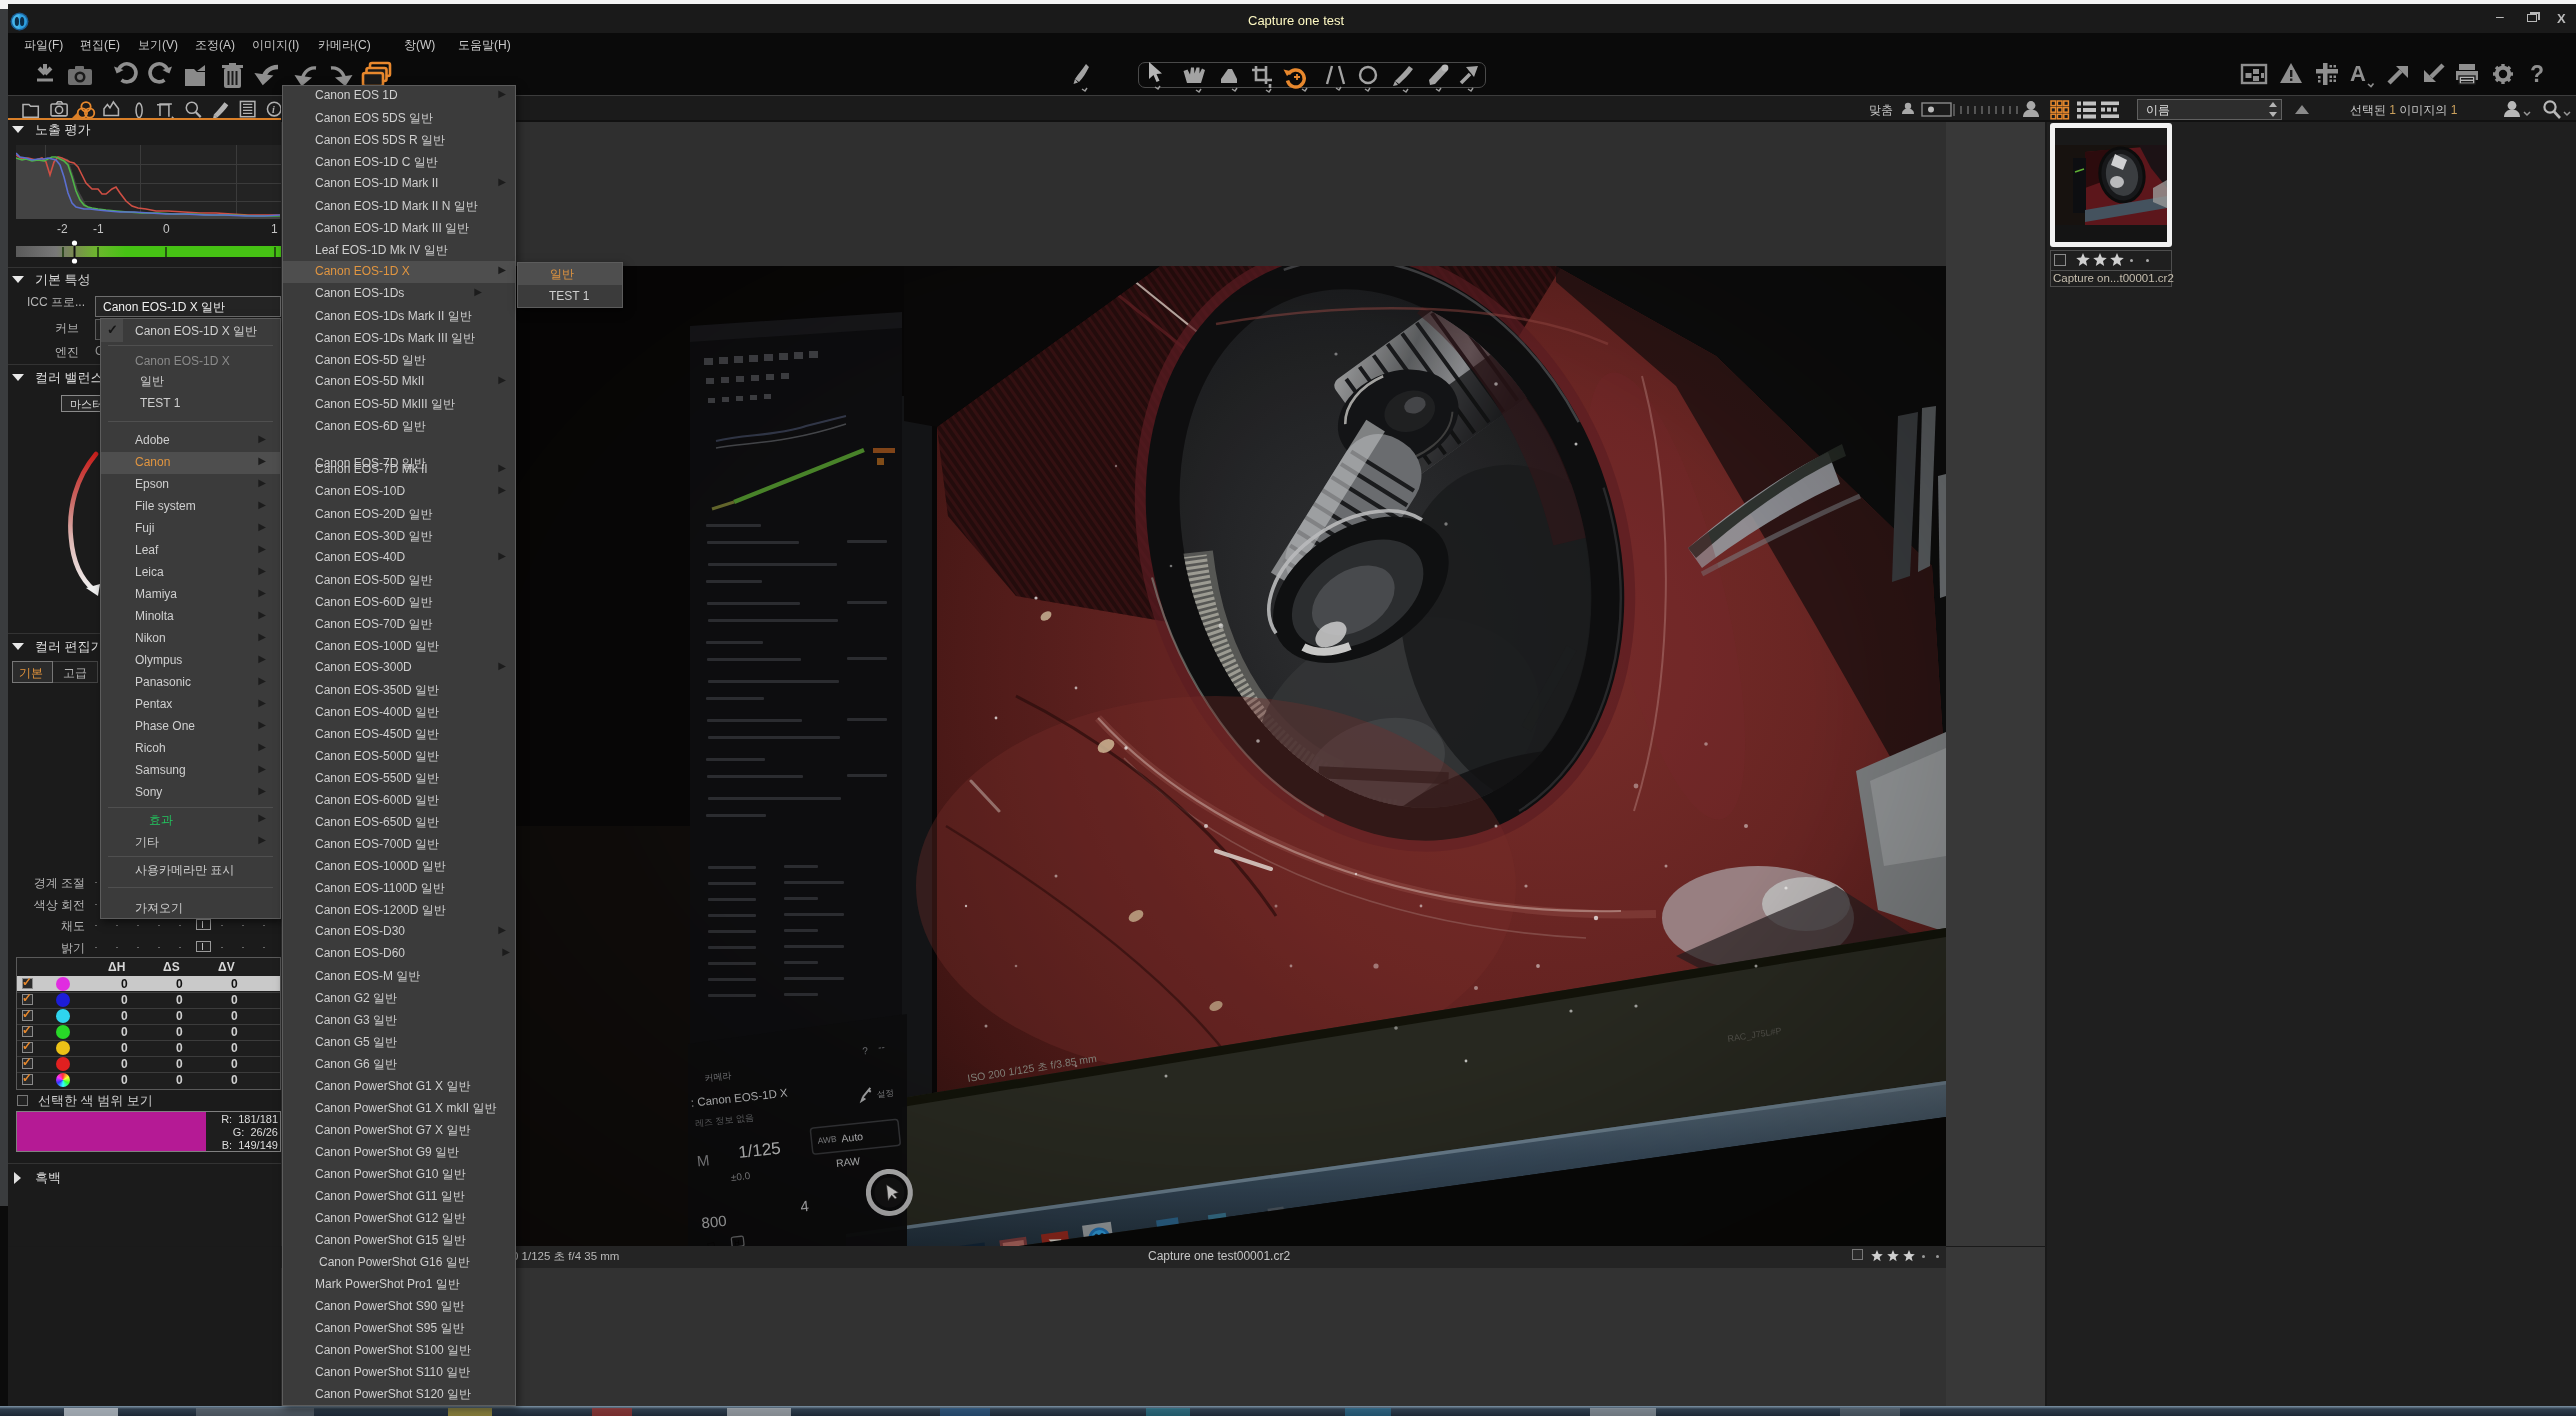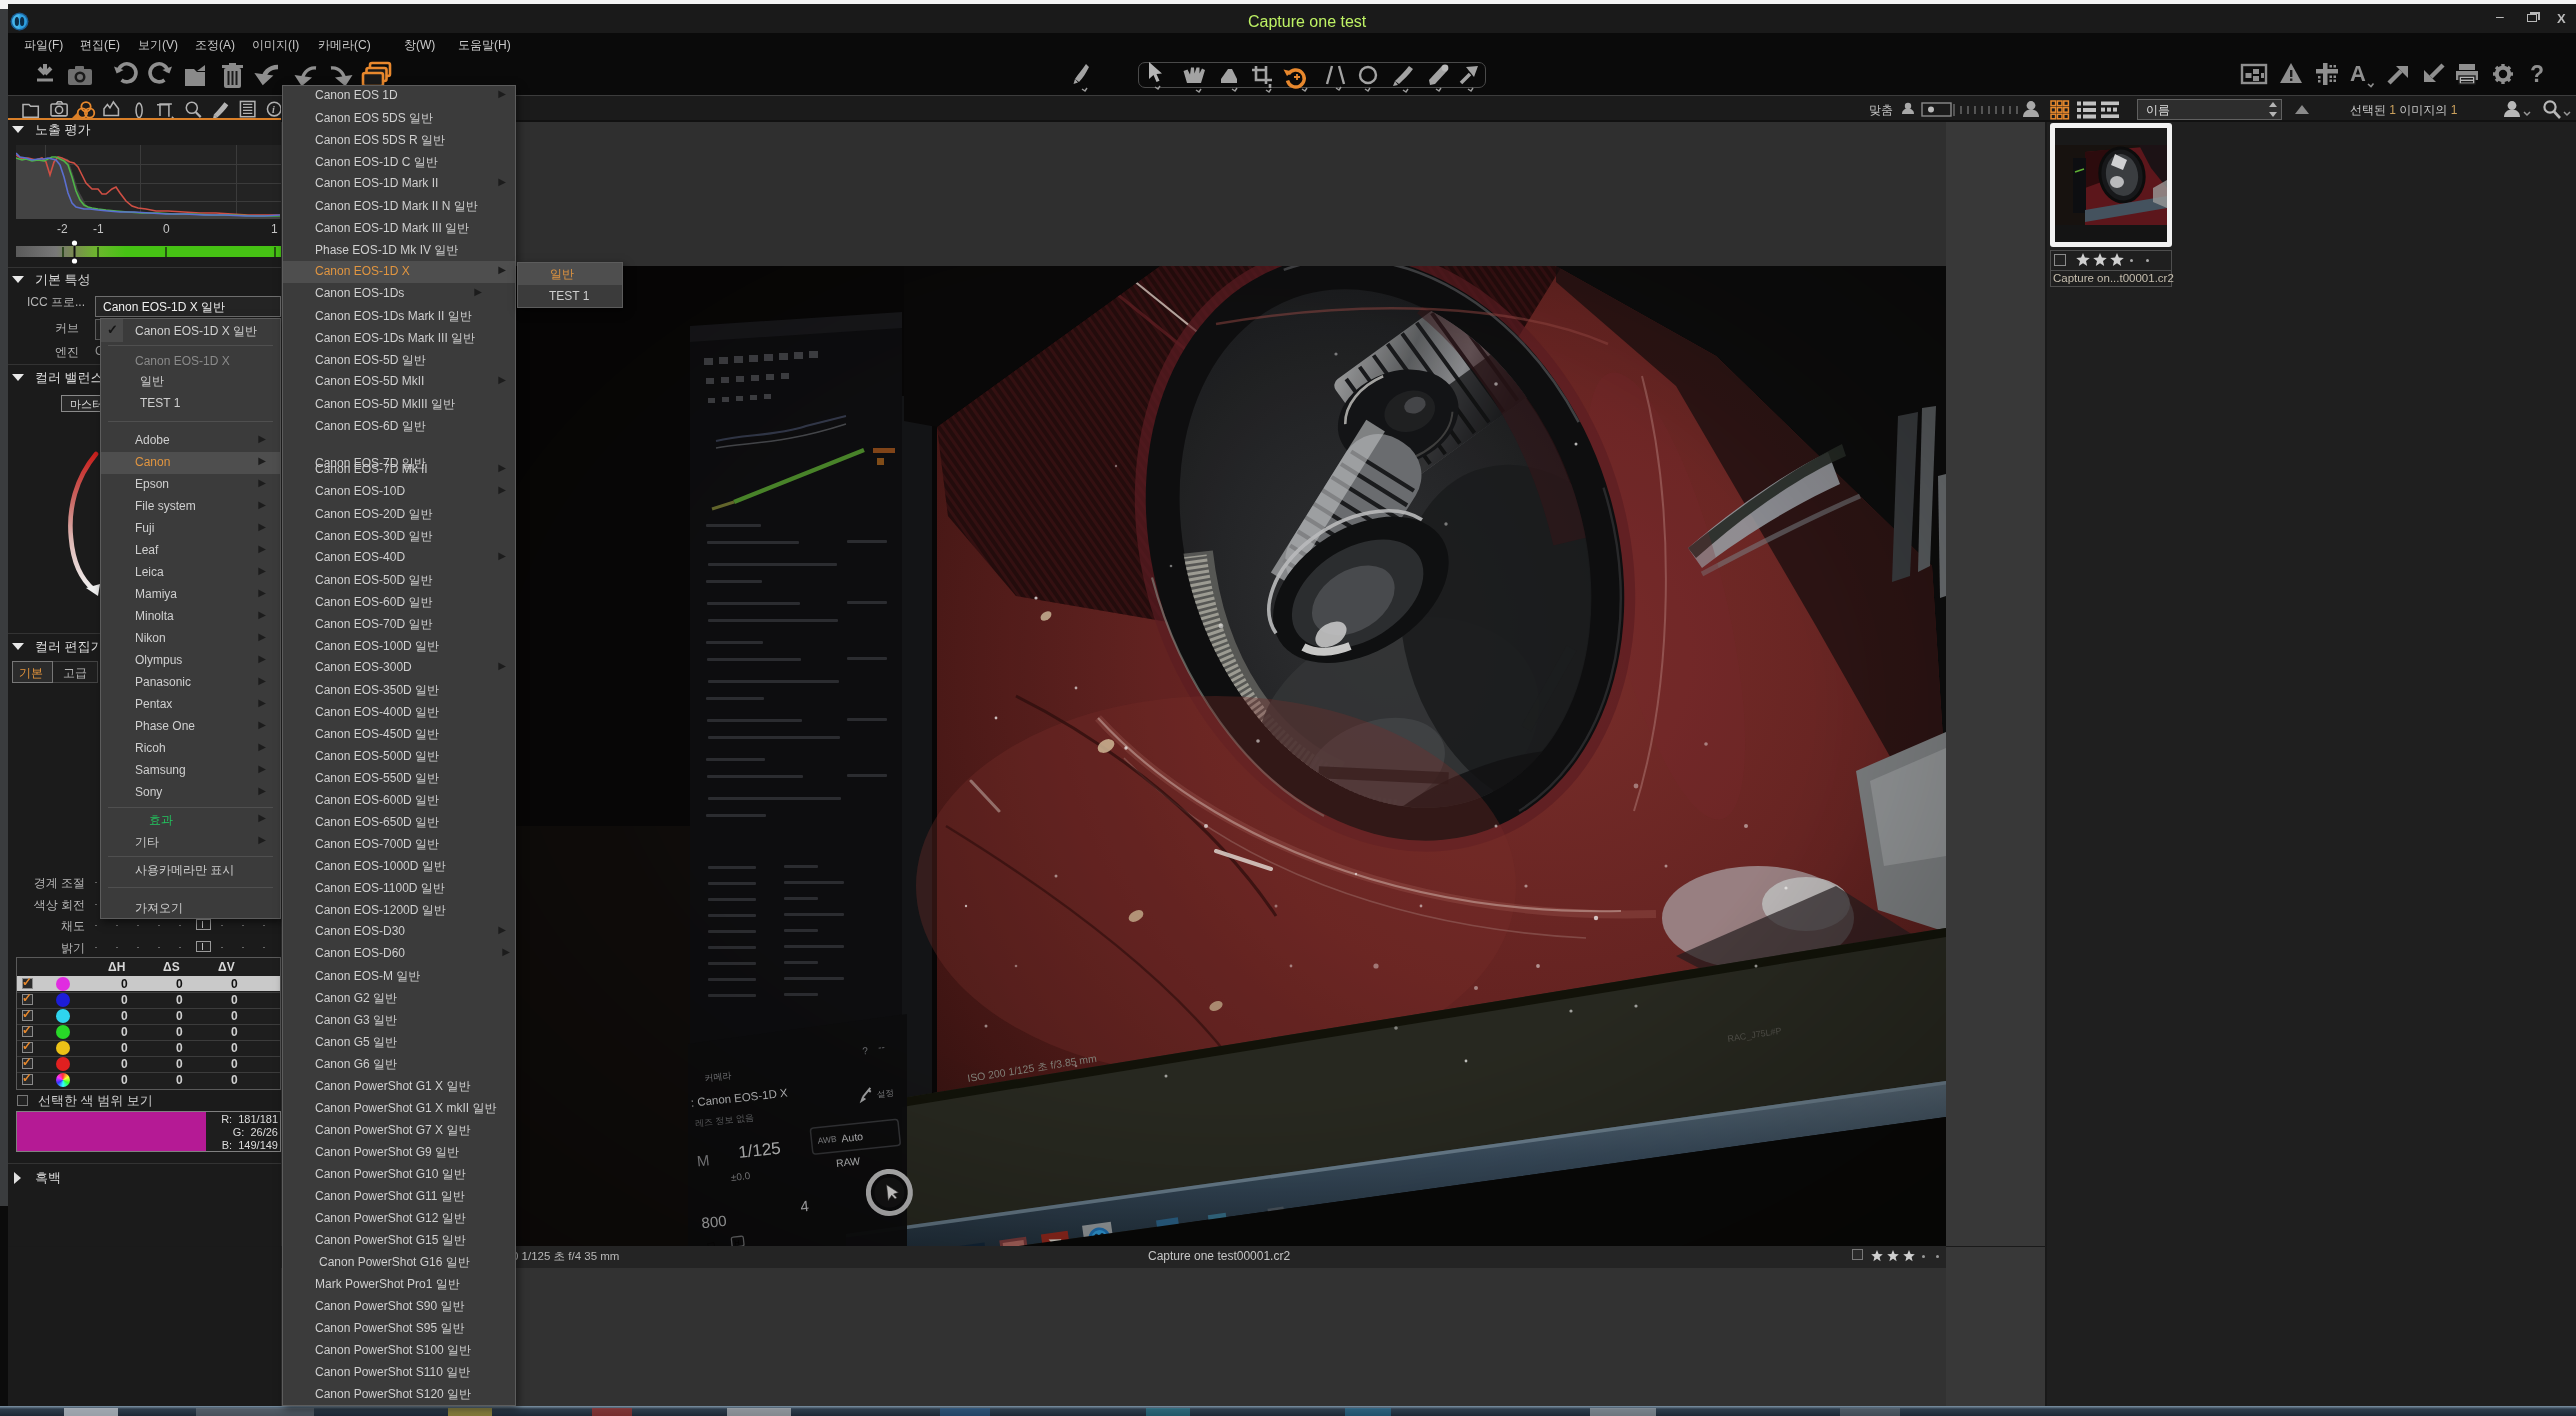--- a/index.html
+++ b/index.html
@@ -16,21 +16,21 @@
 <div class="ab" style="left:0;top:9px;width:8px;height:1197px;background:#3a3c3e"></div>
 <div class="ab" style="left:0;top:1206px;width:8px;height:202px;background:#0b0b0b"></div>
 <div class="ab" style="left:8px;top:4px;width:2568px;height:29px;background:#1a1a1a"></div>
 <svg class="ab" style="left:10px;top:12px" width="19" height="19" viewBox="0 0 19 19">
 <circle cx="9.5" cy="9.5" r="9" fill="#1b5f96"></circle>
 <circle cx="9.5" cy="9.5" r="7.4" fill="#2e9fe0"></circle>
 <path d="M9.5 2.1 A7.4 7.4 0 0 0 9.5 16.9 Z" fill="#57c4f2" opacity=".55"></path>
 <ellipse cx="6.9" cy="9.5" rx="2.1" ry="4.6" fill="#0b2d49"></ellipse>
 <ellipse cx="12.1" cy="9.5" rx="2.1" ry="4.6" fill="#0b2d49"></ellipse>
 </svg>
-<div class="tx" style="left:1248px;top:13px;font-size:16px;color:#bef264">Capture one test</div>
+<div class="tx" style="left:1248px;top:13px;font-size:13px;color:#fef9c3">Capture one test</div>
 <div class="tx" style="left:2496px;top:8px;font-size:14px;color:#b9b9b9">–</div>
 <div class="ab" style="left:2527px;top:14px;width:10px;height:8px;border:1px solid #b9b9b9"></div>
 <div class="ab" style="left:2530px;top:12px;width:10px;height:2px;background:#b9b9b9"></div>
 <div class="ab" style="left:2538px;top:12px;width:2px;height:8px;background:#b9b9b9"></div>
 <div class="tx" style="left:2557px;top:11px;font-size:13px;font-weight:bold;color:#b9b9b9">X</div>
 <div class="tx" style="left:24px;top:37px;font-size:12px;letter-spacing:0">파일(F)</div>
 <div class="tx" style="left:80px;top:37px;font-size:12px;letter-spacing:0">편집(E)</div>
 <div class="tx" style="left:138px;top:37px;font-size:12px;letter-spacing:0">보기(V)</div>
 <div class="tx" style="left:195px;top:37px;font-size:12px;letter-spacing:0">조정(A)</div>
 <div class="tx" style="left:252px;top:37px;font-size:12px;letter-spacing:0">이미지(I)</div>
@@ -938,21 +938,21 @@
       <span style="position:absolute;left:32px;top:3px;font-size:12px;color:#cfcfcf">Canon EOS-1D Mark II</span>
       <span style="position:absolute;right:9px;top:3px;font-size:10px;color:#1c1c1c">▶</span>
     </div>
 <div class="ab" style="left:283px;top:195px;width:232px;height:22px">
       <span style="position:absolute;left:32px;top:3px;font-size:12px;color:#cfcfcf">Canon EOS-1D Mark II N 일반</span>
     </div>
 <div class="ab" style="left:283px;top:217px;width:232px;height:22px">
       <span style="position:absolute;left:32px;top:3px;font-size:12px;color:#cfcfcf">Canon EOS-1D Mark III 일반</span>
     </div>
 <div class="ab" style="left:283px;top:239px;width:232px;height:22px">
-      <span style="position:absolute;left:32px;top:3px;font-size:12px;color:#cfcfcf">Phase EOS-1D Mk IV 일반</span>
+      <span style="position:absolute;left:32px;top:3px;font-size:12px;color:#cfcfcf">Leaf EOS-1D Mk IV 일반</span>
     </div>
 <div class="ab" style="left:283px;top:261px;width:232px;height:22px;background:#4e4e4e"></div>
 <div class="ab" style="left:283px;top:261px;width:232px;height:22px">
       <span style="position:absolute;left:32px;top:3px;font-size:12px;color:#e09540">Canon EOS-1D X</span>
       <span style="position:absolute;right:9px;top:3px;font-size:10px;color:#1c1c1c">▶</span>
     </div>
 <div class="ab" style="left:283px;top:283px;width:208px;height:22px">
       <span style="position:absolute;left:32px;top:3px;font-size:12px;color:#cfcfcf">Canon EOS-1Ds</span>
       <span style="position:absolute;right:9px;top:3px;font-size:10px;color:#1c1c1c">▶</span>
     </div>

